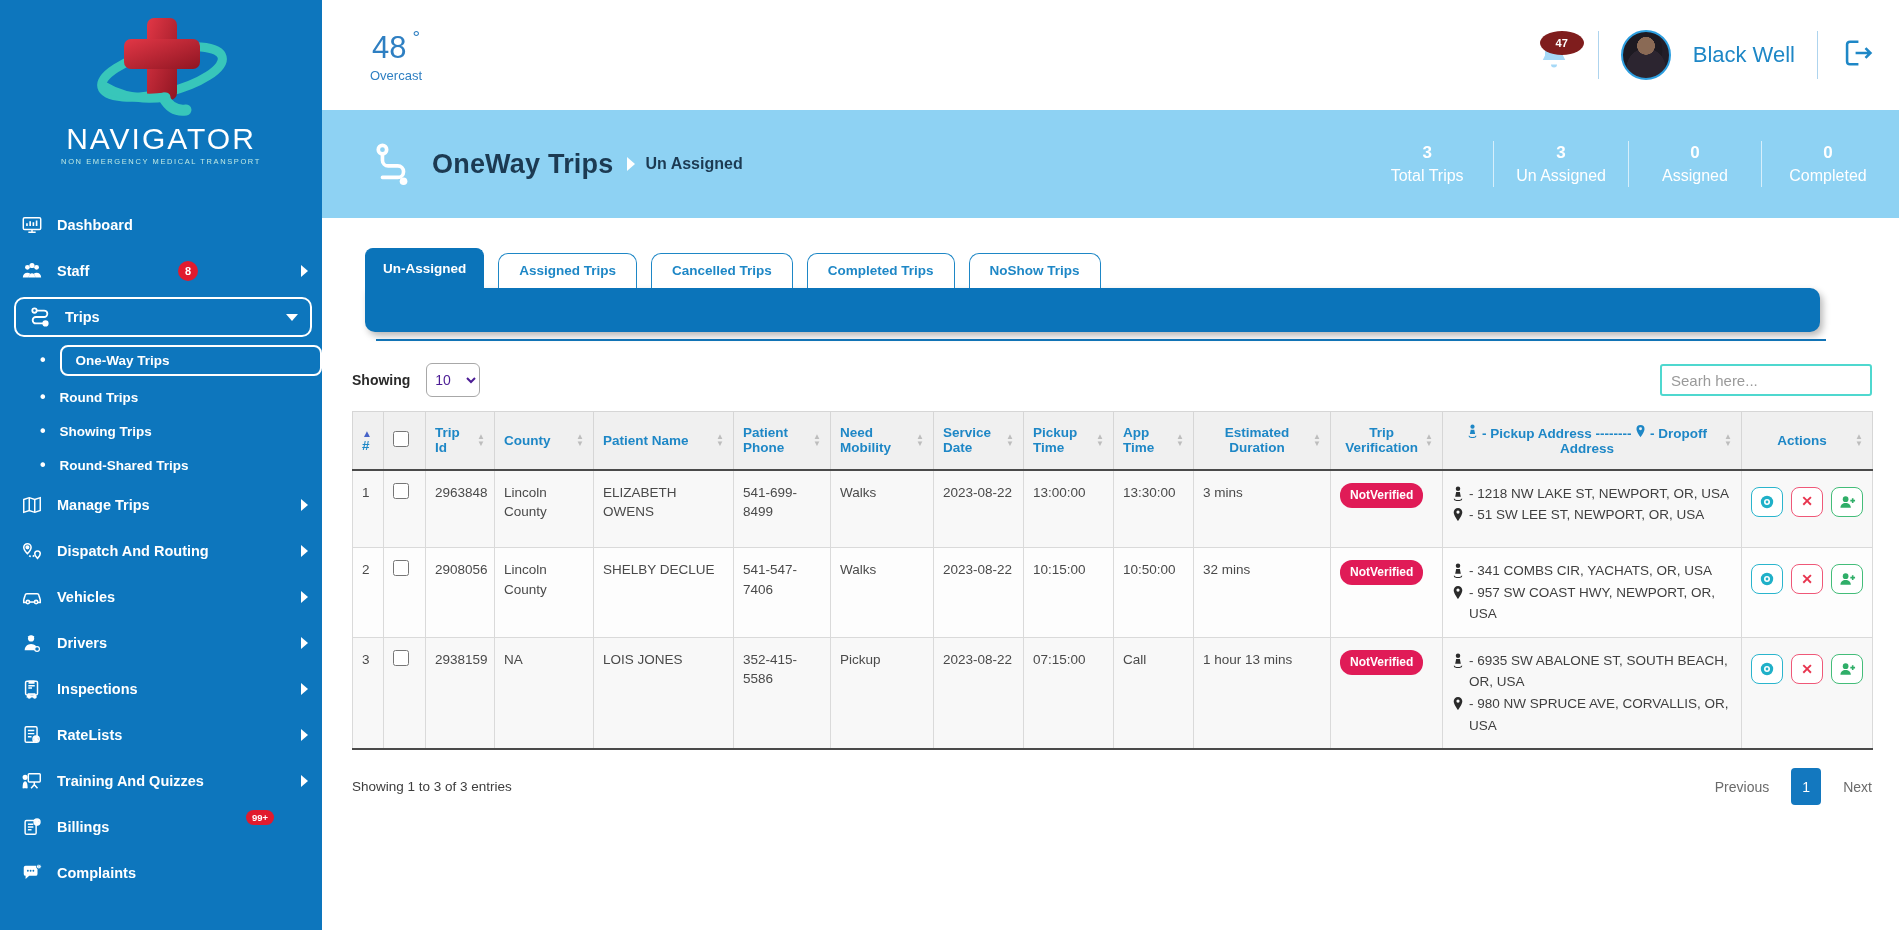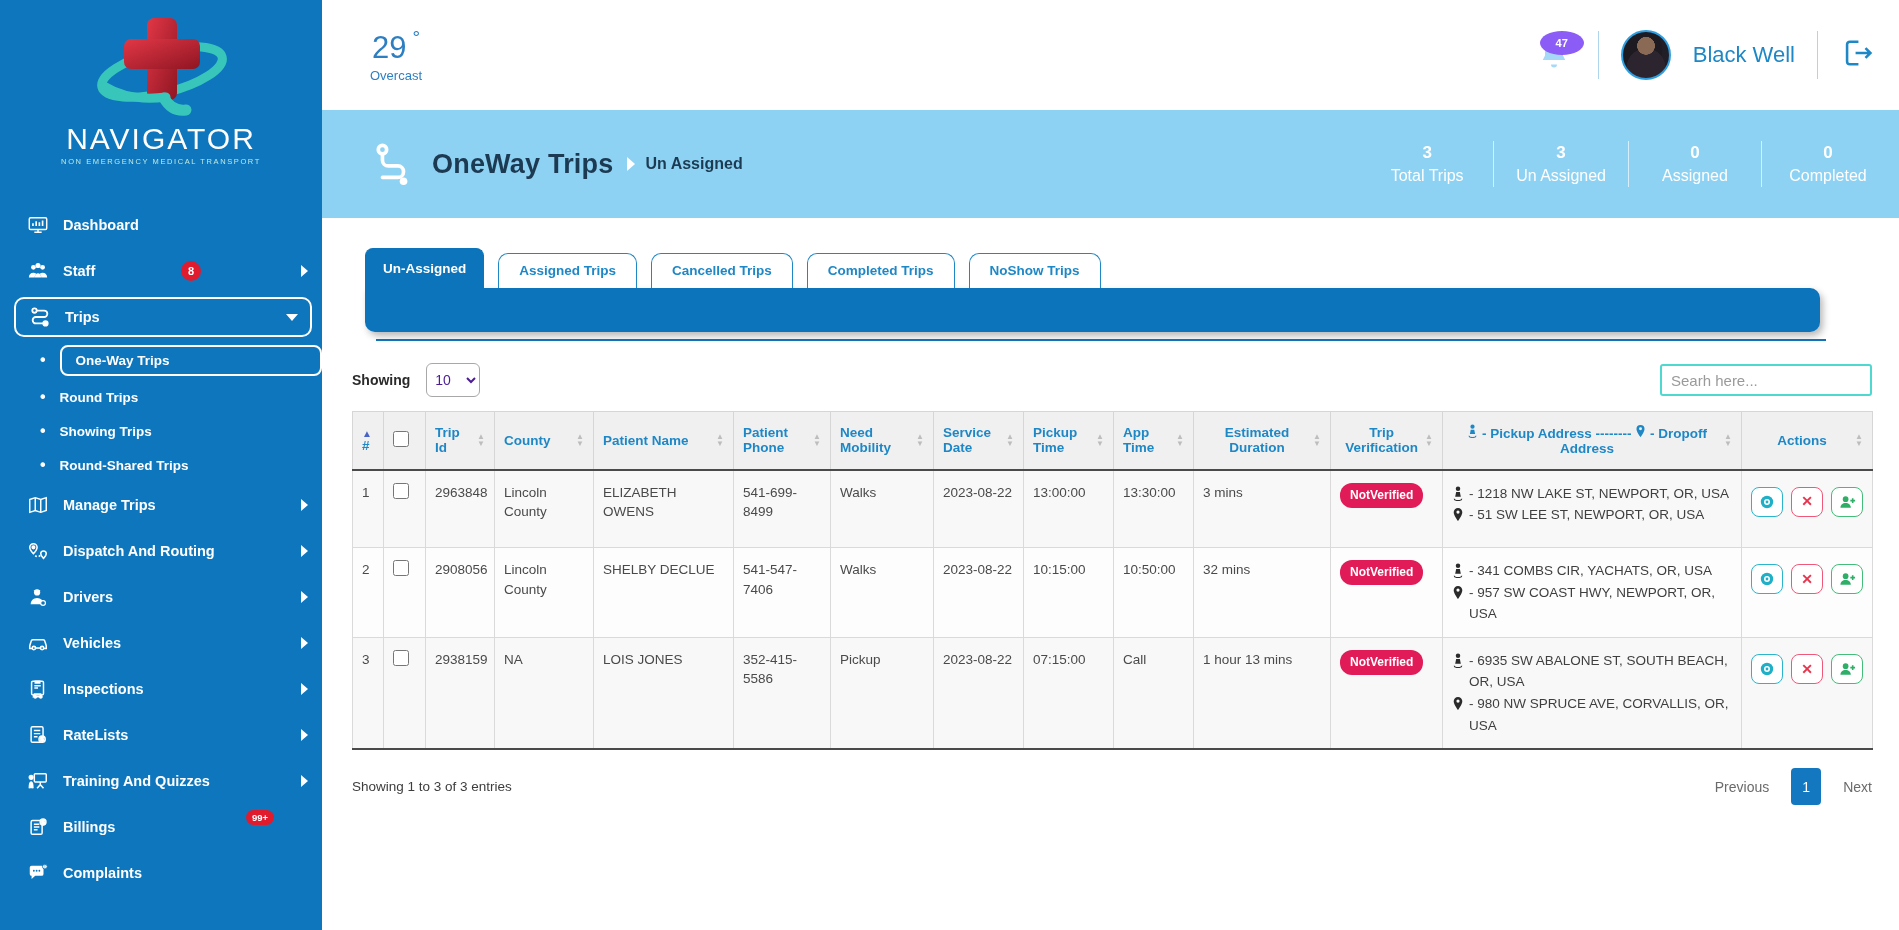--- a/index.html
+++ b/index.html
@@ -7,21 +7,21 @@
     font-family:"Liberation Sans", sans-serif; }
   .app { display:flex; width:1899px; height:930px; }
 
   
   .sidebar { width:322px; flex:0 0 322px; background:#0d76bd; color:#fff; position:relative; overflow:hidden; }
   .brand { padding-top:10px; text-align:center; }
   .brand svg { display:block; margin:0 auto; }
   .brand-name { font-size:30px; font-weight:400; letter-spacing:2px; margin-top:-6px; }
   .brand-tagline { font-size:7.5px; letter-spacing:1.6px; color:#bfeae4; margin-top:1px; }
   .menu { margin-top:36px; }
-  .menu-item { height:46px; display:flex; align-items:center; padding:0 14px 0 26px;
+  .menu-item { height:46px; display:flex; align-items:center; padding:0 14px 0 20px;
     font-size:14.5px; font-weight:700; cursor:pointer; position:relative; }
   .menu-item .mi-icon { width:24px; height:24px; display:flex; align-items:center; justify-content:center; flex:0 0 24px; }
   .menu-item .mi-label { margin-left:13px; white-space:nowrap; }
   .menu-item.active-parent { height:40px; border:2px solid #fff; border-radius:10px;
     margin:3px 10px 3px 14px; padding:0 12px 0 12px; }
   .chev-down { margin-left:auto; width:0; height:0; border-left:6px solid transparent; border-right:6px solid transparent; border-top:7px solid #fff; }
   .chev-right { margin-left:auto; width:0; height:0; border-top:6px solid transparent; border-bottom:6px solid transparent; border-left:7px solid #fff; }
   .badge-round { background:#e11b2e; color:#fff; border-radius:50%; min-width:20px; height:20px;
     font-size:11px; font-weight:700; display:grid; place-items:center; margin-left:auto; margin-right:14px; }
   .badge-pill { background:#e11b2e; color:#fff; border-radius:9px; padding:2px 6px;
@@ -35,21 +35,21 @@
   
   .main { flex:1; display:flex; flex-direction:column; background:#fff; }
 
   .topbar { height:110px; display:flex; align-items:center; padding:0 26px 0 48px; background:#fff; }
   .weather { display:flex; flex-direction:column; align-items:center; color:#2e7fc2; }
   .weather .temp { font-size:31px; }
   .weather .deg { font-size:19px; vertical-align:14px; margin-left:6px; }
   .weather .cond { font-size:13px; margin-top:2px; }
   .top-right { margin-left:auto; display:flex; align-items:center; gap:22px; }
   .bell-wrap { position:relative; width:40px; height:40px; cursor:pointer; }
-  .bell-badge { position:absolute; top:-4px; right:-8px; background:#8b5cf6; color:#fff; border-radius:50%;
+  .bell-badge { position:absolute; top:-4px; right:-8px; background:#7f1d1d; color:#fff; border-radius:50%;
     width:44px; height:24px; font-size:11px; font-weight:700; display:grid; place-items:center; }
   .vdiv { width:1px; height:48px; background:#aed4ee; }
   .avatar { width:50px; height:50px; border-radius:50%; border:2px solid #2e9fe0; overflow:hidden;
     background:
       radial-gradient(circle at 50% 30%, #8a6a55 0 22%, transparent 23%),
       radial-gradient(circle at 50% 78%, #2c2530 0 45%, transparent 46%),
       radial-gradient(circle at 30% 40%, #1d1a22 0 60%, transparent 61%),
       radial-gradient(circle at 72% 42%, #221e28 0 55%, transparent 56%),
       linear-gradient(140deg,#9d8f93,#6f6a75 55%,#4a4450); cursor:pointer; }
   .username { font-size:22px; color:#1e87c6; cursor:pointer; }
@@ -214,41 +214,41 @@
             <path d="M18 12a3 3 0 0 1 3 3c0 2.2-3 5-3 5s-3-2.8-3-5a3 3 0 0 1 3-3z"></path>
             <path d="M9 17c2 2 5 1 6-1" stroke-dasharray="2 2"></path>
           </svg>
         </span>
         <span class="mi-label">Dispatch And Routing</span>
         <span class="chev-right"></span>
       </div>
 
       <div class="menu-item">
         <span class="mi-icon">
+          <svg width="22" height="22" viewBox="0 0 24 24" fill="none" stroke="#fff" stroke-width="1.7">
+            <path d="M3 15l1.5-5A2 2 0 0 1 6.4 8.5h11.2a2 2 0 0 1 1.9 1.5L21 15v3h-2.5M5.5 18H3v-3"></path>
+            <circle cx="7.5" cy="17.5" r="1.8"></circle>
+              <circle cx="16.5" cy="17.5" r="1.8"></circle>
+              <path d="M9.3 17.5h5.4"></path>
+          </svg>
+        </span>
+        <span class="mi-label">Vehicles</span>
+        <span class="chev-right"></span>
+      </div>
+
+      <div class="menu-item">
+        <span class="mi-icon">
           <svg width="22" height="22" viewBox="0 0 24 24" fill="#fff">
             <circle cx="11" cy="7" r="3.4"></circle>
               <path d="M11 4a6 6 0 0 1 4 1.5l-8 0A6 6 0 0 1 11 4z"></path>
             <path d="M4 20c0-4 3-7 7-7s7 3 7 7H4z"></path>
               <circle cx="17.5" cy="18.5" r="2.6" fill="#0d76bd" stroke="#fff" stroke-width="1.3"></circle>
           </svg>
         </span>
         <span class="mi-label">Drivers</span>
-        <span class="chev-right"></span>
-      </div>
-
-      <div class="menu-item">
-        <span class="mi-icon">
-          <svg width="22" height="22" viewBox="0 0 24 24" fill="none" stroke="#fff" stroke-width="1.7">
-            <path d="M3 15l1.5-5A2 2 0 0 1 6.4 8.5h11.2a2 2 0 0 1 1.9 1.5L21 15v3h-2.5M5.5 18H3v-3"></path>
-            <circle cx="7.5" cy="17.5" r="1.8"></circle>
-              <circle cx="16.5" cy="17.5" r="1.8"></circle>
-              <path d="M9.3 17.5h5.4"></path>
-          </svg>
-        </span>
-        <span class="mi-label">Vehicles</span>
         <span class="chev-right"></span>
       </div>
 
       <div class="menu-item">
         <span class="mi-icon">
           <svg width="22" height="22" viewBox="0 0 24 24" fill="none" stroke="#fff" stroke-width="1.6">
             <rect x="5" y="3.5" width="13" height="15" rx="1.5"></rect>
               <path d="M9 3.5h5v2H9z" fill="#fff"></path>
             <path d="M8 8.5h7M8 11h4"></path>
               <path d="M7 20.5l1-3h7l1 3z"></path>
@@ -313,21 +313,21 @@
         <span class="mi-label">Complaints</span>
       </div>
     </nav>
   </aside>
 
   <div class="main">
 
     <header class="topbar">
       <div class="weather">
         <div>
-          <span class="temp">29</span><span class="temp deg">°</span>
+          <span class="temp">48</span><span class="temp deg">°</span>
         </div>
         <div class="cond">Overcast</div>
       </div>
       <div class="top-right">
         <div class="bell-wrap">
           <svg width="36" height="38" viewBox="0 0 24 24">
             <path d="M12 3a6 6 0 0 1 6 6v4l1.5 3h-15L6 13V9a6 6 0 0 1 6-6z" fill="#a6d9f7"></path>
             <path d="M10 19a2 2 0 0 0 4 0z" fill="#a6d9f7"></path>
           </svg>
           <span class="bell-badge">47</span>

